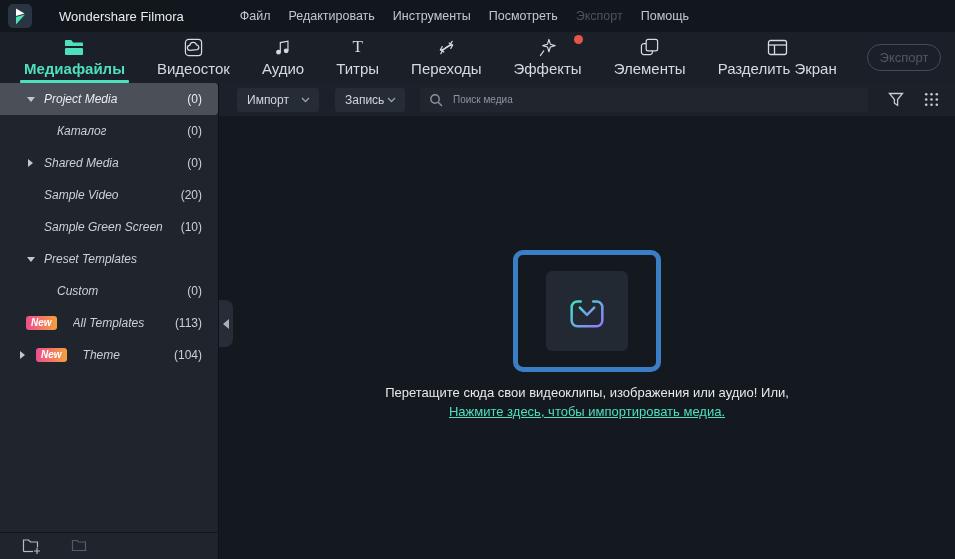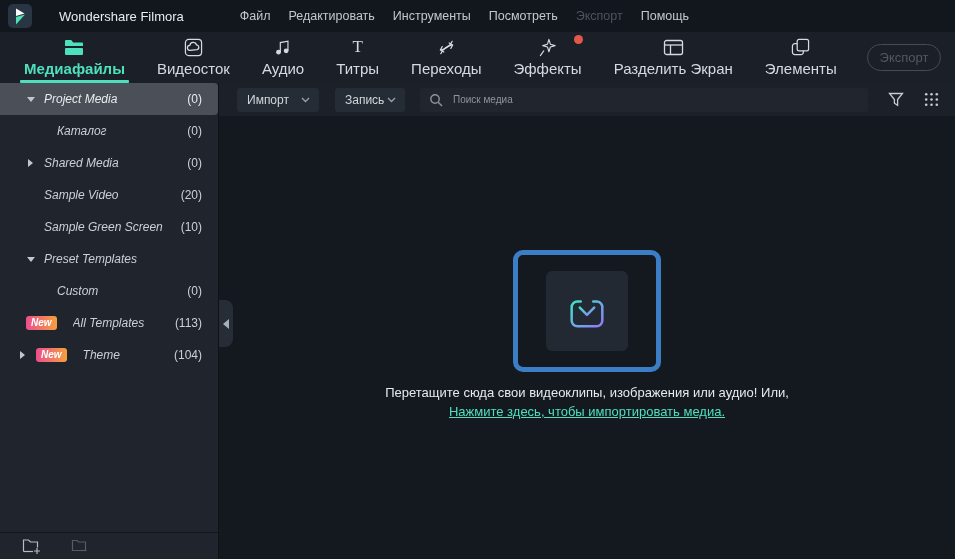--- a/index.html
+++ b/index.html
@@ -162,39 +162,39 @@
               <path d="M6 13.5 L2.5 18.5" stroke-linecap="round"></path>
             </svg>
           </span>
           <span class="dot"></span>
         </div>
         <div class="tab-label">Эффекты</div>
       </div>
       <div class="tab">
         <div class="tab-icon-wrap">
           <span class="icon">
+            <svg width="19" height="19" viewBox="0 0 20 20" fill="none" stroke="#d7dbe0" stroke-width="1.3">
+              <rect x="6.5" y="1.5" width="12" height="12" rx="2"></rect>
+              <path d="M13 13.5 V15 a2.5 2.5 0 0 1 -2.5 2.5 H4 A2.5 2.5 0 0 1 1.5 15 V8.5 A2.5 2.5 0 0 1 4 6 h2.5"></path>
+            </svg>
+          </span>
+        </div>
+        <div class="tab-label">Элементы</div>
+      </div>
+      <div class="tab">
+        <div class="tab-icon-wrap">
+          <span class="icon">
             <svg width="21" height="17" viewBox="0 0 21 17" fill="none" stroke="#d7dbe0" stroke-width="1.3">
               <rect x="1.5" y="1.5" width="18" height="14" rx="2"></rect>
               <path d="M1.5 6 H19.5"></path>
               <path d="M7.5 6 V15.5"></path>
             </svg>
           </span>
         </div>
         <div class="tab-label">Разделить Экран</div>
-      </div>
-      <div class="tab">
-        <div class="tab-icon-wrap">
-          <span class="icon">
-            <svg width="19" height="19" viewBox="0 0 20 20" fill="none" stroke="#d7dbe0" stroke-width="1.3">
-              <rect x="6.5" y="1.5" width="12" height="12" rx="2"></rect>
-              <path d="M13 13.5 V15 a2.5 2.5 0 0 1 -2.5 2.5 H4 A2.5 2.5 0 0 1 1.5 15 V8.5 A2.5 2.5 0 0 1 4 6 h2.5"></path>
-            </svg>
-          </span>
-        </div>
-        <div class="tab-label">Элементы</div>
       </div>
     </div>
   <button class="export-btn">Экспорт</button>
 </div>
 
 <div class="content">
 
   <aside class="sidebar">
     <div>
         <div class="srow i1 selected">

